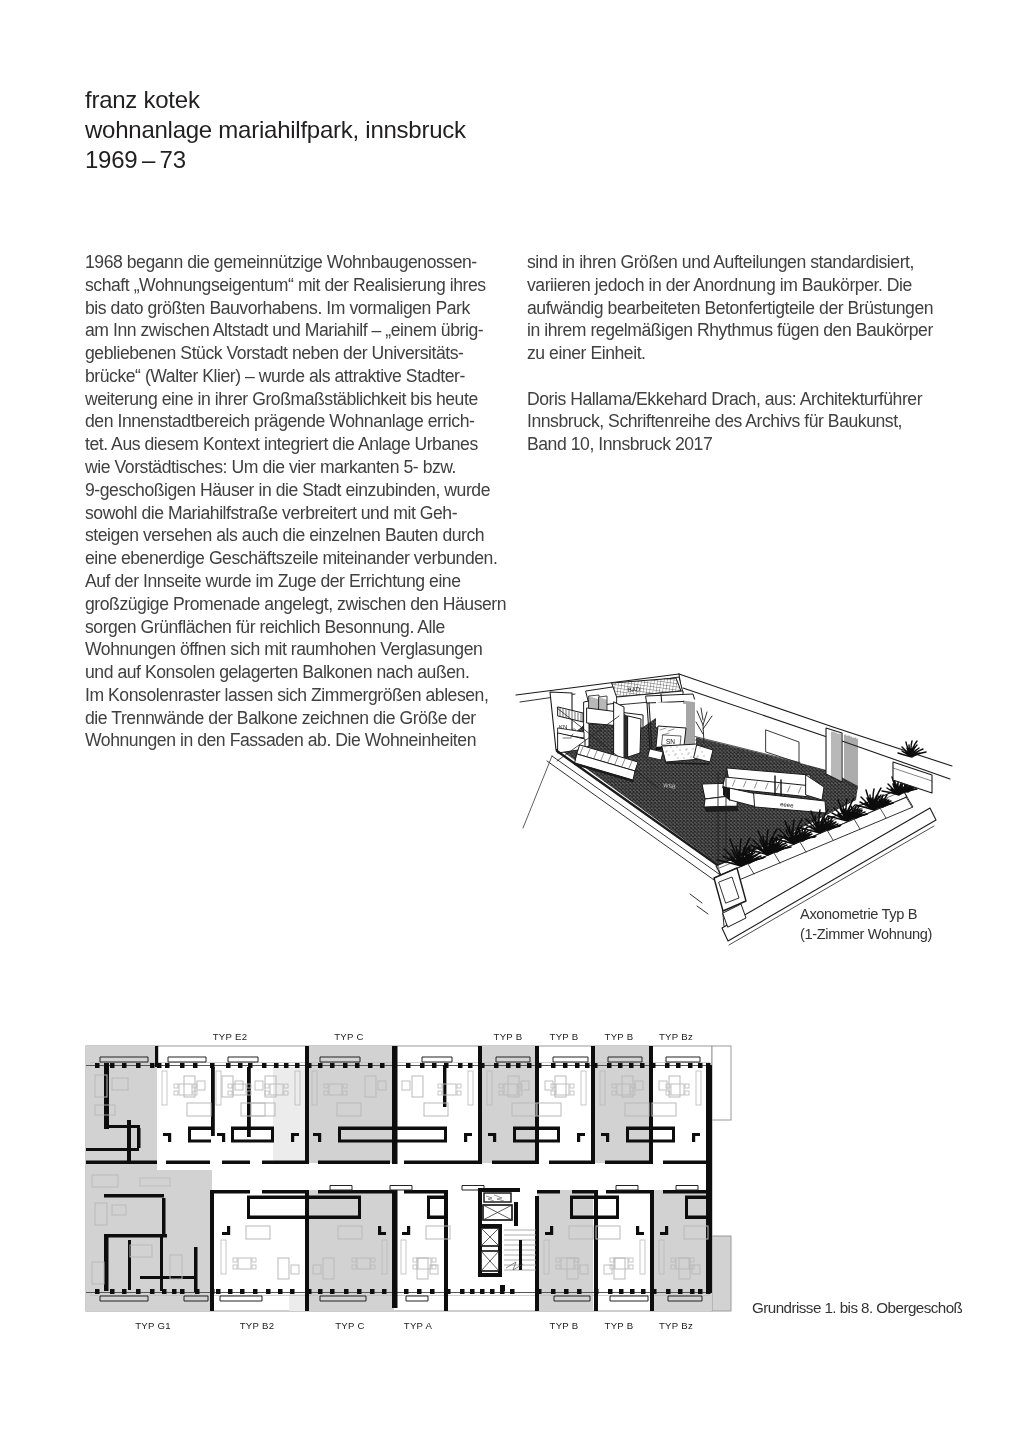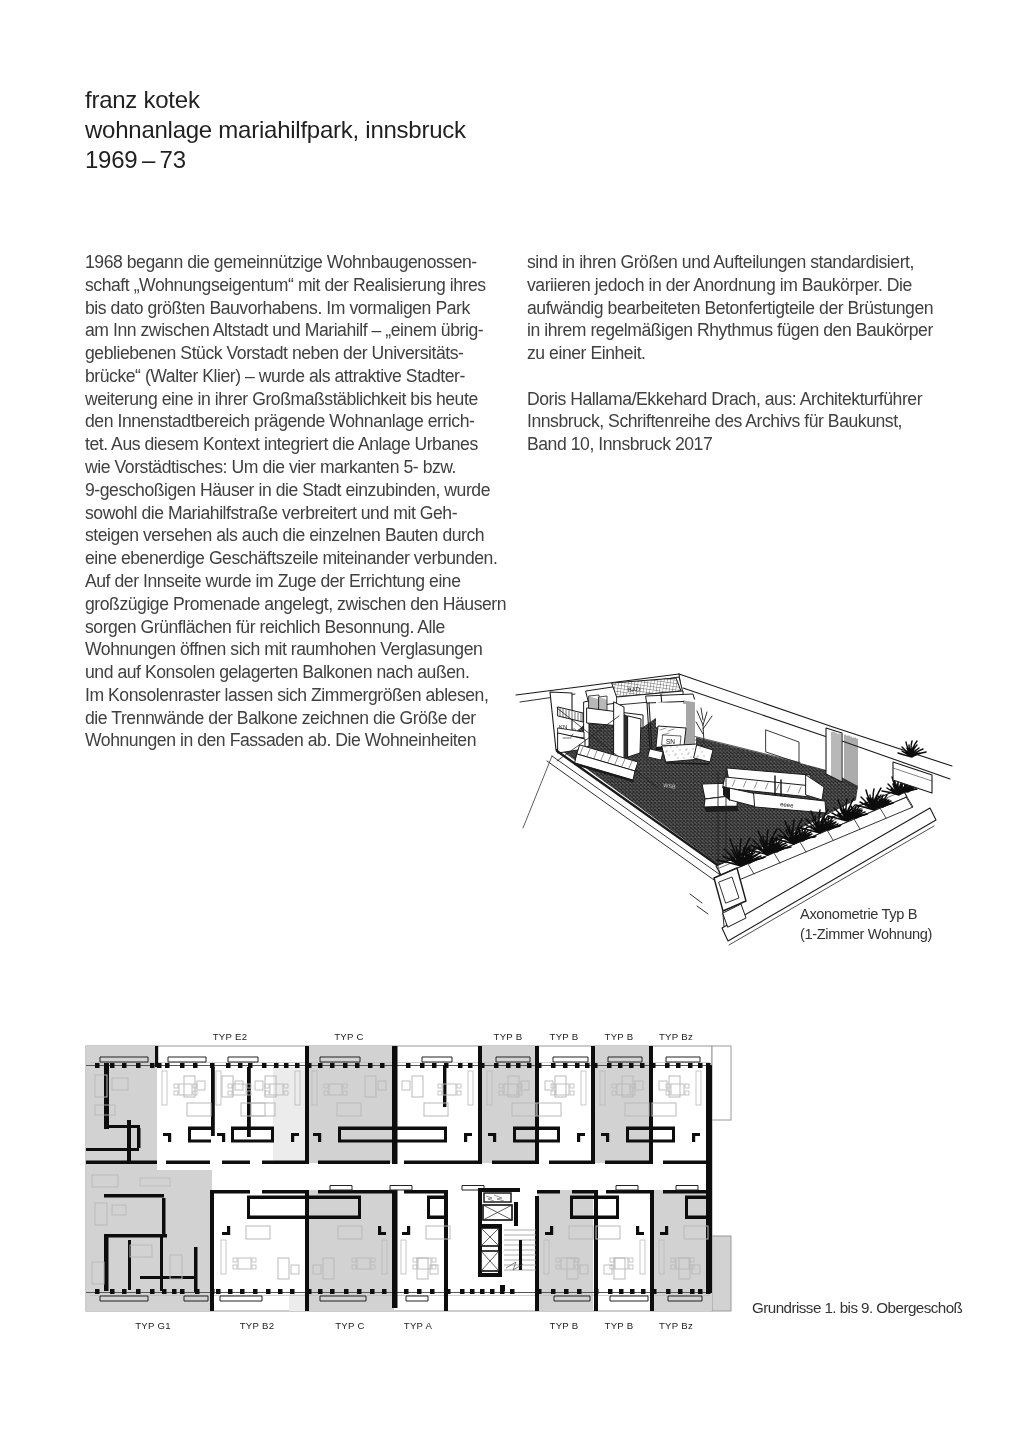--- a/index.html
+++ b/index.html
@@ -8,21 +8,21 @@
 </style></head><body>
 
 <div class="abs" style="left:85px;top:85px;font-weight:normal;font-size:24px;line-height:30px;color:#211f1f;letter-spacing:-0.25px">franz kotek<br>wohnanlage mariahilfpark, innsbruck<br>1969 – 73</div>
 
 <div class="abs body" style="left:85px;top:251px">1968 begann die gemeinnützige Wohnbaugenossen-<br>schaft „Wohnungseigentum“ mit der Realisierung ihres<br>bis dato größten Bauvorhabens. Im vormaligen Park<br>am Inn zwischen Altstadt und Mariahilf – „einem übrig-<br>gebliebenen Stück Vorstadt neben der Universitäts-<br>brücke“ (Walter Klier) – wurde als attraktive Stadter-<br>weiterung eine in ihrer Großmaßstäblichkeit bis heute<br>den Innenstadtbereich prägende Wohnanlage errich-<br>tet. Aus diesem Kontext integriert die Anlage Urbanes<br>wie Vorstädtisches: Um die vier markanten 5- bzw.<br>9-geschoßigen Häuser in die Stadt einzubinden, wurde<br>sowohl die Mariahilfstraße verbreitert und mit Geh-<br>steigen versehen als auch die einzelnen Bauten durch<br>eine ebenerdige Geschäftszeile miteinander verbunden.<br>Auf der Innseite wurde im Zuge der Errichtung eine<br>großzügige Promenade angelegt, zwischen den Häusern<br>sorgen Grünflächen für reichlich Besonnung. Alle<br>Wohnungen öffnen sich mit raumhohen Verglasungen<br>und auf Konsolen gelagerten Balkonen nach außen.<br>Im Konsolenraster lassen sich Zimmergrößen ablesen,<br>die Trennwände der Balkone zeichnen die Größe der<br>Wohnungen in den Fassaden ab. Die Wohneinheiten</div>
 
 <div class="abs body" style="left:527px;top:251px">sind in ihren Größen und Aufteilungen standardisiert,<br>variieren jedoch in der Anordnung im Baukörper. Die<br>aufwändig bearbeiteten Betonfertigteile der Brüstungen<br>in ihrem regelmäßigen Rhythmus fügen den Baukörper<br>zu einer Einheit.<br>&nbsp;<br>Doris Hallama/Ekkehard Drach, aus: Architekturführer<br>Innsbruck, Schriftenreihe des Archivs für Baukunst,<br>Band 10, Innsbruck 2017</div>
 
 <div class="abs" style="left:800px;top:904px;font-size:14.6px;line-height:20px;letter-spacing:-0.35px;color:#333;white-space:nowrap">Axonometrie Typ B<br>(1-Zimmer Wohnung)</div>
 
-<div class="abs" style="left:752px;top:1299px;font-size:15.2px;letter-spacing:-0.55px;color:#333;white-space:nowrap">Grundrisse 1. bis 9. Obergeschoß</div>
+<div class="abs" style="left:752px;top:1299px;font-size:15.2px;letter-spacing:-0.55px;color:#333;white-space:nowrap">Grundrisse 1. bis 8. Obergeschoß</div>
 <svg class="abs" style="left:0;top:0" width="1024" height="1436" viewBox="0 0 1024 1436">
 <defs>
 <pattern id="xh" width="3.6" height="3.6" patternUnits="userSpaceOnUse">
  <rect width="3.6" height="3.6" fill="#636363"></rect>
         <path d="M0 0L3.6 3.6M3.6 0L0 3.6" stroke="#222" stroke-width="0.95"></path>
 </pattern>
 <pattern id="grid" width="3.2" height="3.2" patternUnits="userSpaceOnUse" patternTransform="rotate(8)">
  <rect width="3.2" height="3.2" fill="#fff"></rect>
         <path d="M0 0H3.2M0 0V3.2" stroke="#444" stroke-width="0.75"></path>
 </pattern>

